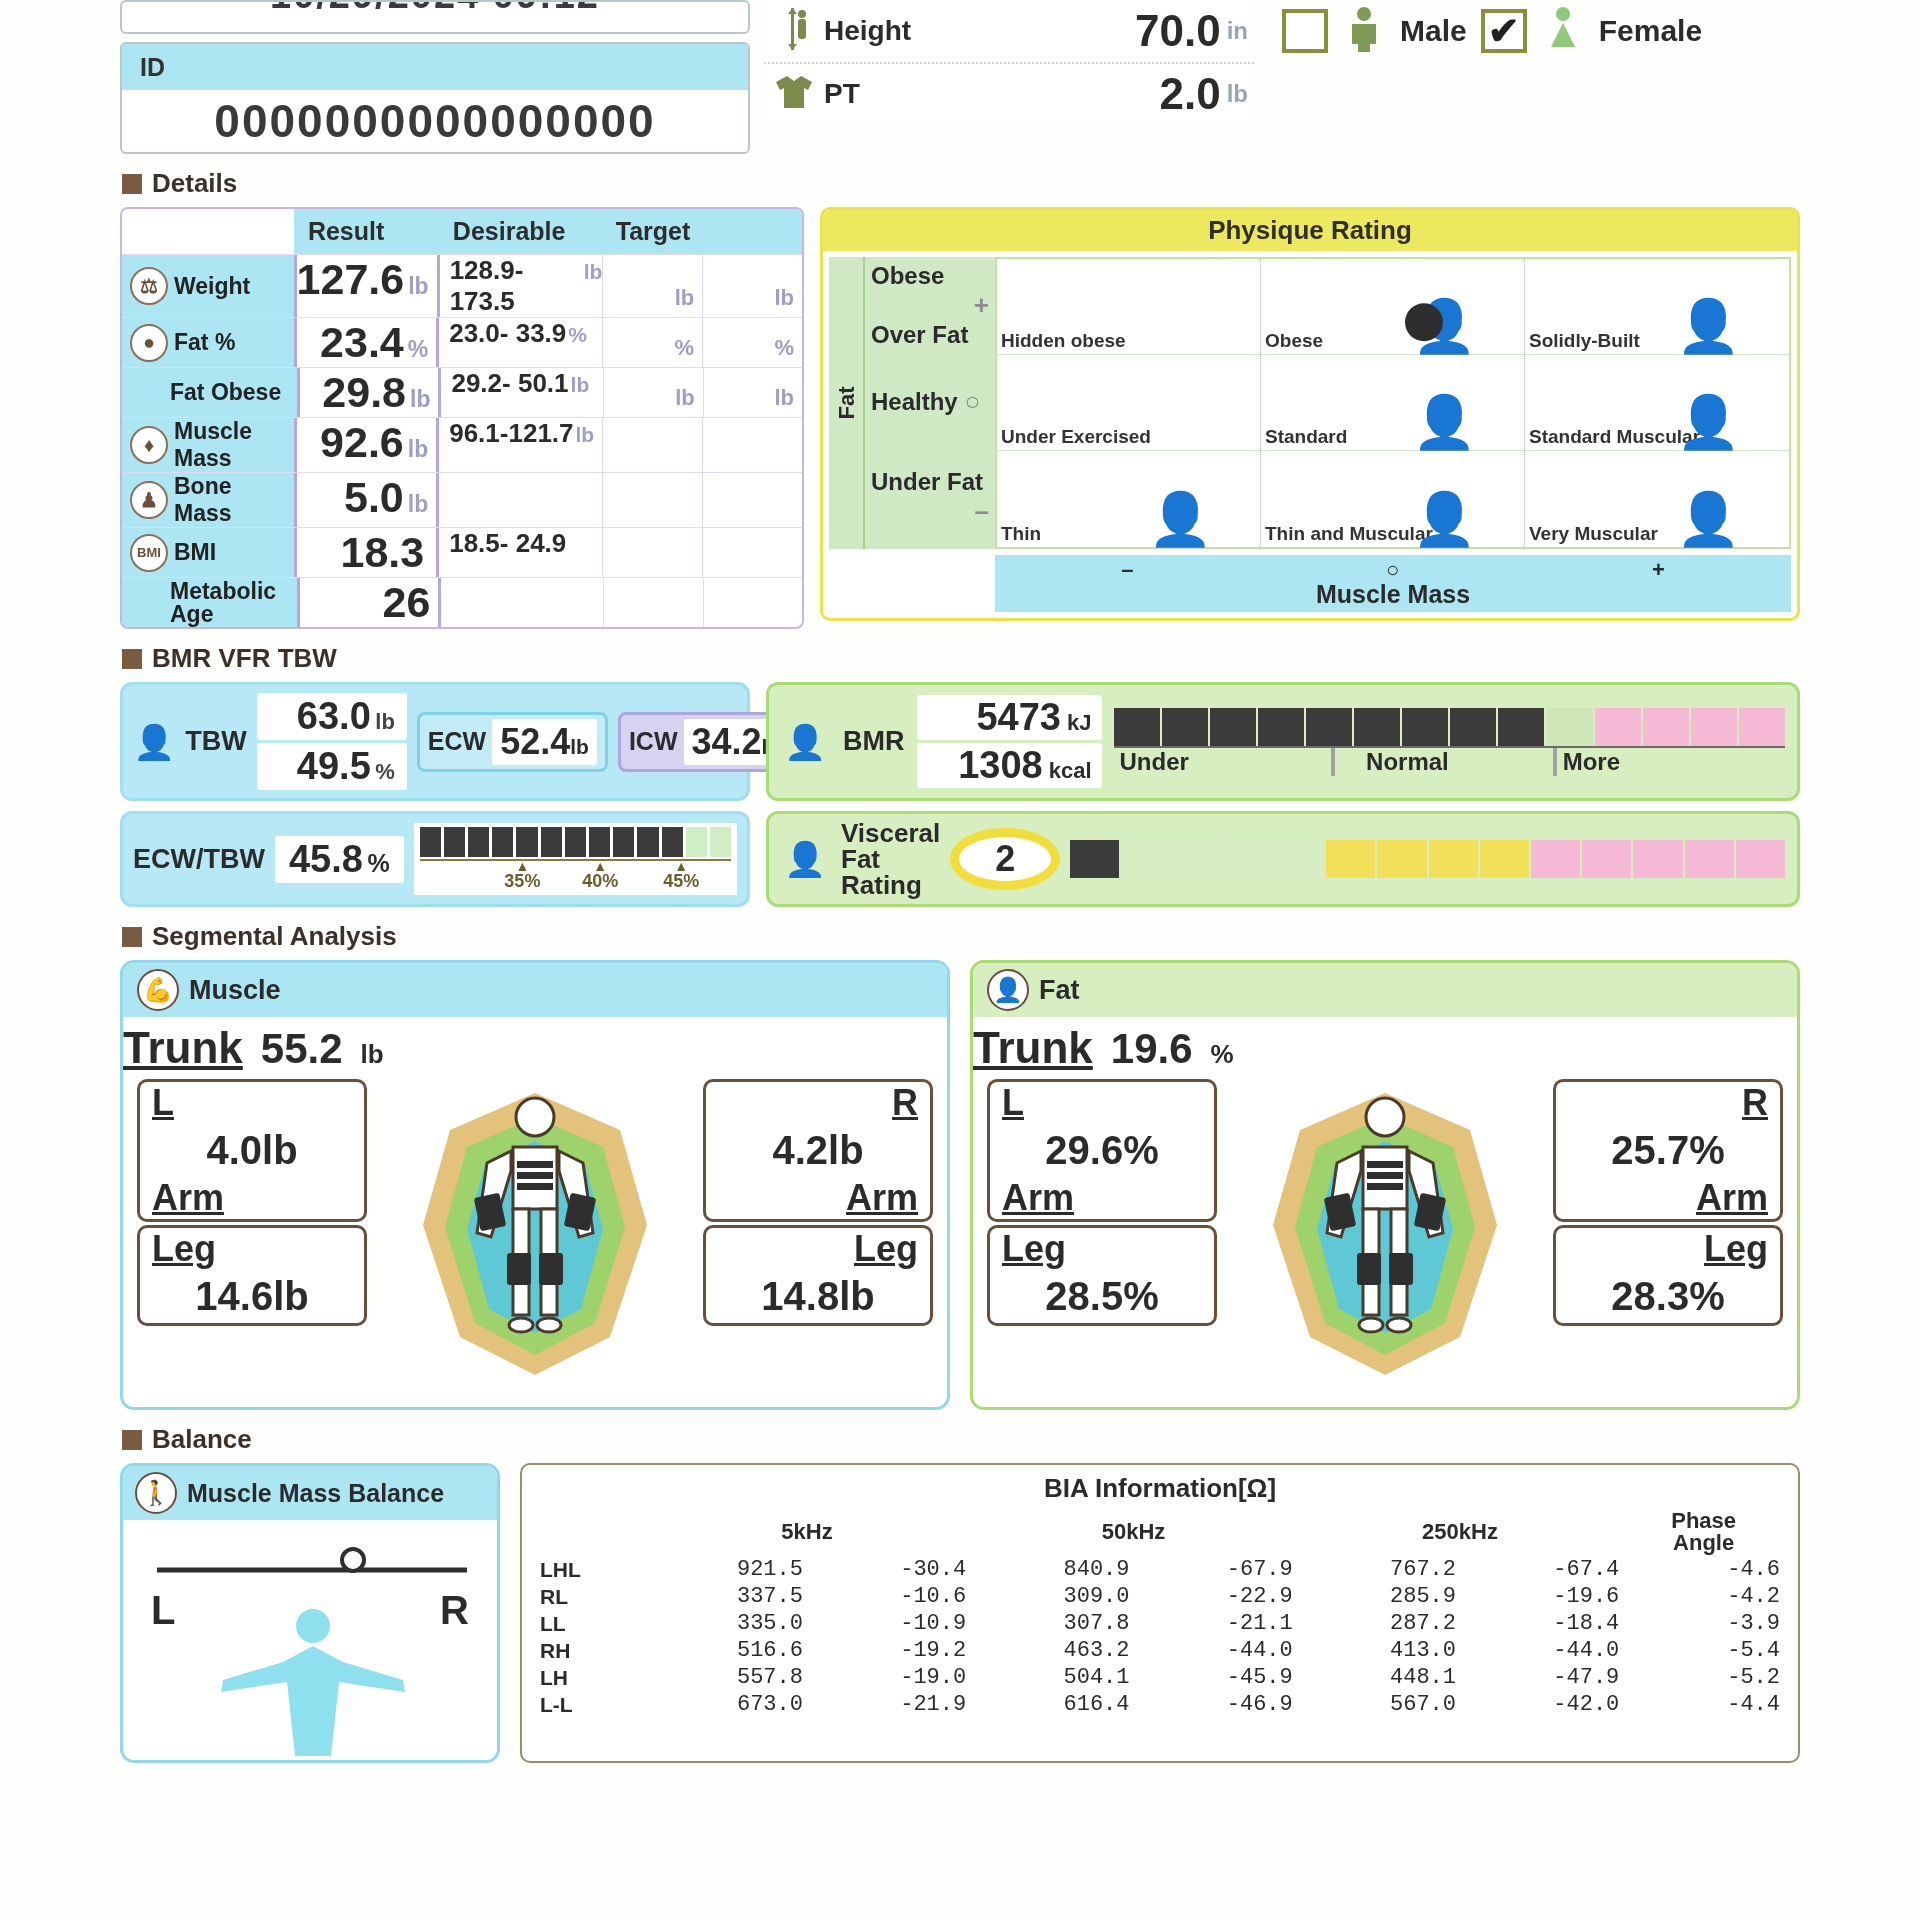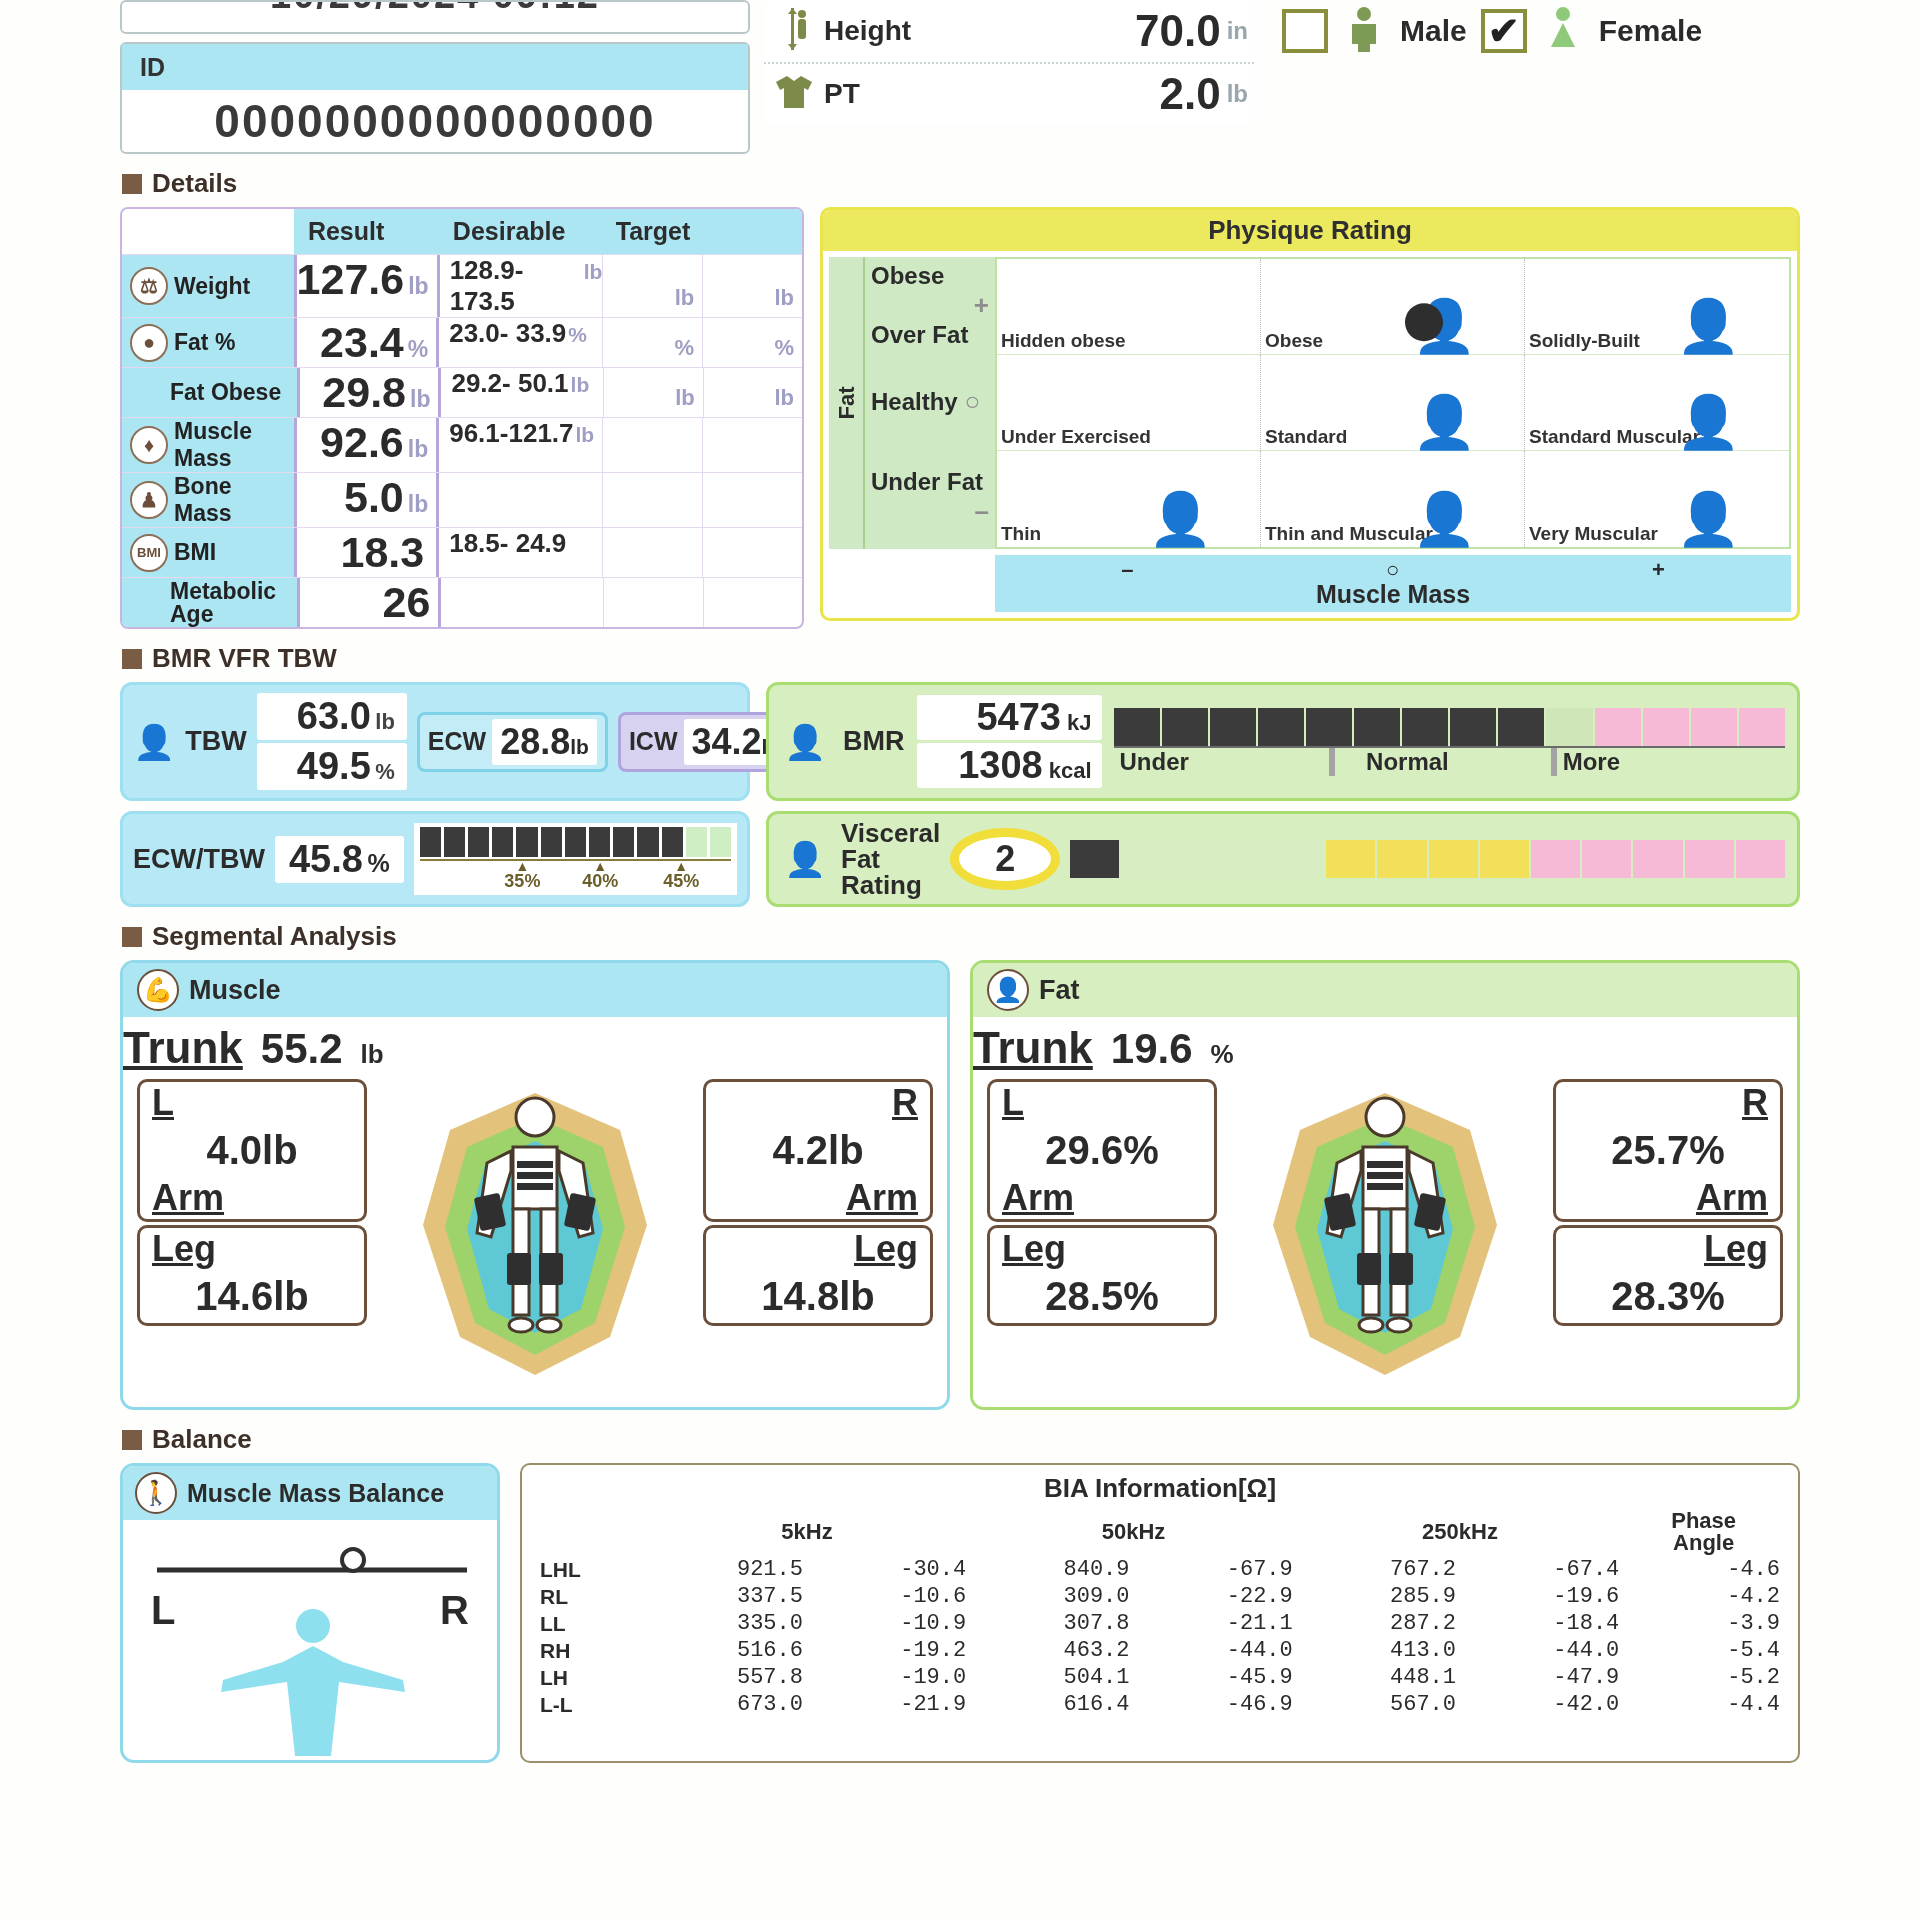--- a/index.html
+++ b/index.html
@@ -133,21 +133,21 @@
   .bmr-vals { display:flex; flex-direction:column; gap:3px; }
   .bmr-v { background:#fff; border-radius:3px; padding:1px 10px; display:flex;
            align-items:baseline; justify-content:flex-end; gap:6px; min-width:185px; }
   .bmr-v .v { font-size:38px; font-weight:bold; }
   .bmr-v .u { font-size:22px; font-weight:bold; }
   .gaugewrap { flex:1; }
   .gauge { display:flex; gap:2px; height:38px; }
   .gauge i { flex:1; display:block; }
   .gscale { display:flex; border-top:2px solid #6b6b6b; }
   .gscale div { font-size:24px; font-weight:bold; padding-left:6px;
-                border-right:6px solid #a3a3a3; }
+                border-right:4px solid #a3a3a3; }
   .gscale div:last-child { border-right:none; }
 
   .ecwbox { width:630px; border:3px solid #9fdff0; border-radius:12px; background:#b6e9f5;
             display:flex; align-items:center; padding:8px 10px; gap:10px; }
   .ecw-lab { font-size:27px; font-weight:bold; }
   .ecw-v { background:#fff; border-radius:3px; padding:2px 14px; }
   .ecw-v .v { font-size:38px; font-weight:bold; }
   .ecw-v .u { font-size:25px; font-weight:bold; }
   .ecw-bar { flex:1; background:#fff; padding:4px 6px 2px; }
   .ecw-seg { display:flex; gap:3px; height:30px; }
@@ -501,21 +501,21 @@
           <span class="u">lb</span>
         </div>
         <div class="tbw-v">
           <span class="v">49.5</span>
           <span class="u">%</span>
         </div>
       </div>
       <div class="ew">
         <span class="k">ECW</span>
         <span class="b">
-          <span class="v">28.8</span><span class="u">lb</span>
+          <span class="v">52.4</span><span class="u">lb</span>
         </span>
       </div>
       <div class="ew ic">
         <span class="k">ICW</span>
         <span class="b">
           <span class="v">34.2</span><span class="u">lb</span>
         </span>
       </div>
     </div>
 

